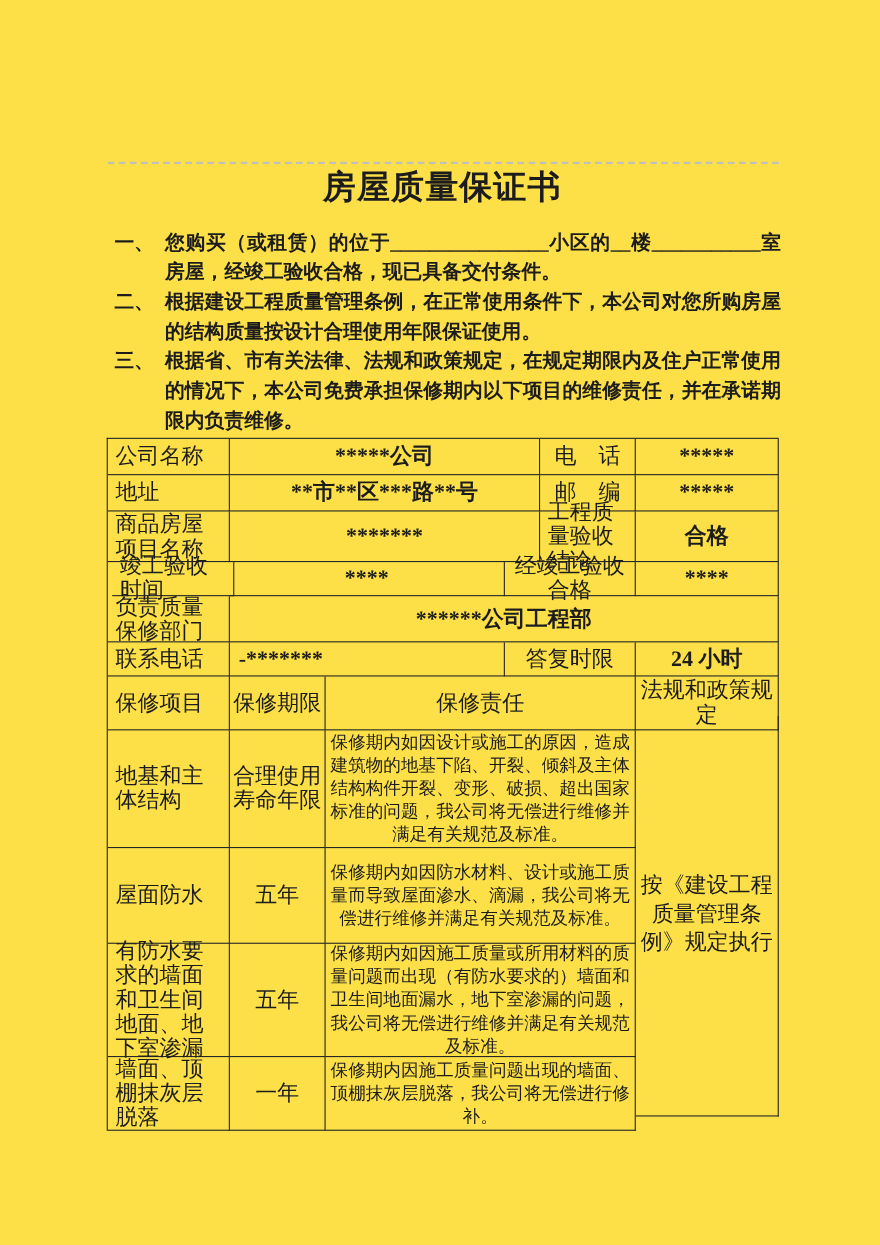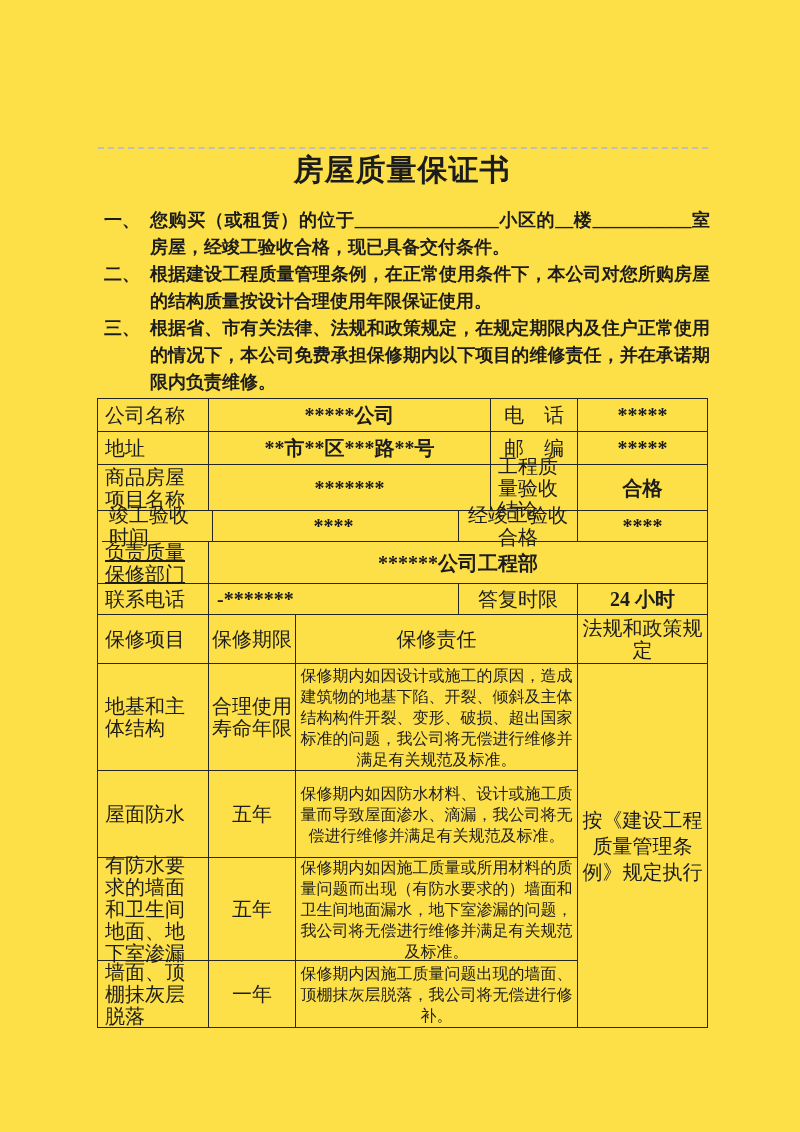--- a/index.html
+++ b/index.html
@@ -82,34 +82,34 @@
     <div class="cell lbl" style="left:0;top:66px;width:111px;height:46px;">商品房屋项目名称</div>
     <div class="cell val" style="left:111px;top:66px;width:282px;height:46px;">*******</div>
     <div class="cell lbl" style="left:393px;top:66px;width:87px;height:46px;">工程质量验收结论</div>
     <div class="cell val" style="left:480px;top:66px;width:130px;height:46px;">合格</div>
 
     <div class="cell lbl" style="left:4px;top:112px;width:111px;height:31px;">竣工验收时间</div>
     <div class="cell val" style="left:111px;top:112px;width:250px;height:31px;">****</div>
     <div class="cell ctr" style="left:361px;top:112px;width:119px;height:31px;">经竣工验收合格</div>
     <div class="cell val" style="left:480px;top:112px;width:130px;height:31px;">****</div>
 
-    <div class="cell lbl" style="left:0;top:143px;width:111px;height:42px;text-decoration:underline;">负责质量保修部门</div>
+    <div class="cell lbl" style="left:0;top:143px;width:111px;height:42px;">负责质量保修部门</div>
     <div class="cell val" style="left:111px;top:143px;width:499px;height:42px;">******公司工程部</div>
 
     <div class="cell lbl" style="left:0;top:185px;width:111px;height:31px;">联系电话</div>
     <div class="cell val-left" style="left:111px;top:185px;width:250px;height:31px;">-*******</div>
     <div class="cell ctr" style="left:361px;top:185px;width:119px;height:31px;">答复时限</div>
     <div class="cell val" style="left:480px;top:185px;width:130px;height:31px;">24 小时</div>
 
     <div class="cell lbl" style="left:0;top:216px;width:111px;height:49px;">保修项目</div>
     <div class="cell ctr" style="left:111px;top:216px;width:87px;height:49px;">保修期限</div>
     <div class="cell ctr" style="left:198px;top:216px;width:282px;height:49px;">保修责任</div>
     <div class="cell ctr" style="left:480px;top:216px;width:130px;height:49px;">法规和政策规定</div>
 
-    <div class="cell note" style="left:480px;top:265px;width:130px;height:364px;">按《建设工程质量管理条例》规定执行</div>
+    <div class="cell note" style="left:480px;top:252px;width:130px;height:364px;font-family:Liberation Mono, monospace;">按《建设工程质量管理条例》规定执行</div>
 
     <div class="cell lbl" style="left:0;top:265px;width:111px;height:107px;">地基和主体结构</div>
     <div class="cell ctr" style="left:111px;top:265px;width:87px;height:107px;">合理使用寿命年限</div>
     <div class="cell resp" style="left:198px;top:265px;width:282px;height:107px;">保修期内如因设计或施工的原因，造成建筑物的地基下陷、开裂、倾斜及主体结构构件开裂、变形、破损、超出国家标准的问题，我公司将无偿进行维修并满足有关规范及标准。</div>
 
     <div class="cell lbl" style="left:0;top:372px;width:111px;height:87px;">屋面防水</div>
     <div class="cell ctr" style="left:111px;top:372px;width:87px;height:87px;">五年</div>
     <div class="cell resp" style="left:198px;top:372px;width:282px;height:87px;">保修期内如因防水材料、设计或施工质量而导致屋面渗水、滴漏，我公司将无偿进行维修并满足有关规范及标准。</div>
 
     <div class="cell lbl" style="left:0;top:459px;width:111px;height:103px;">有防水要求的墙面和卫生间地面、地下室渗漏</div>

